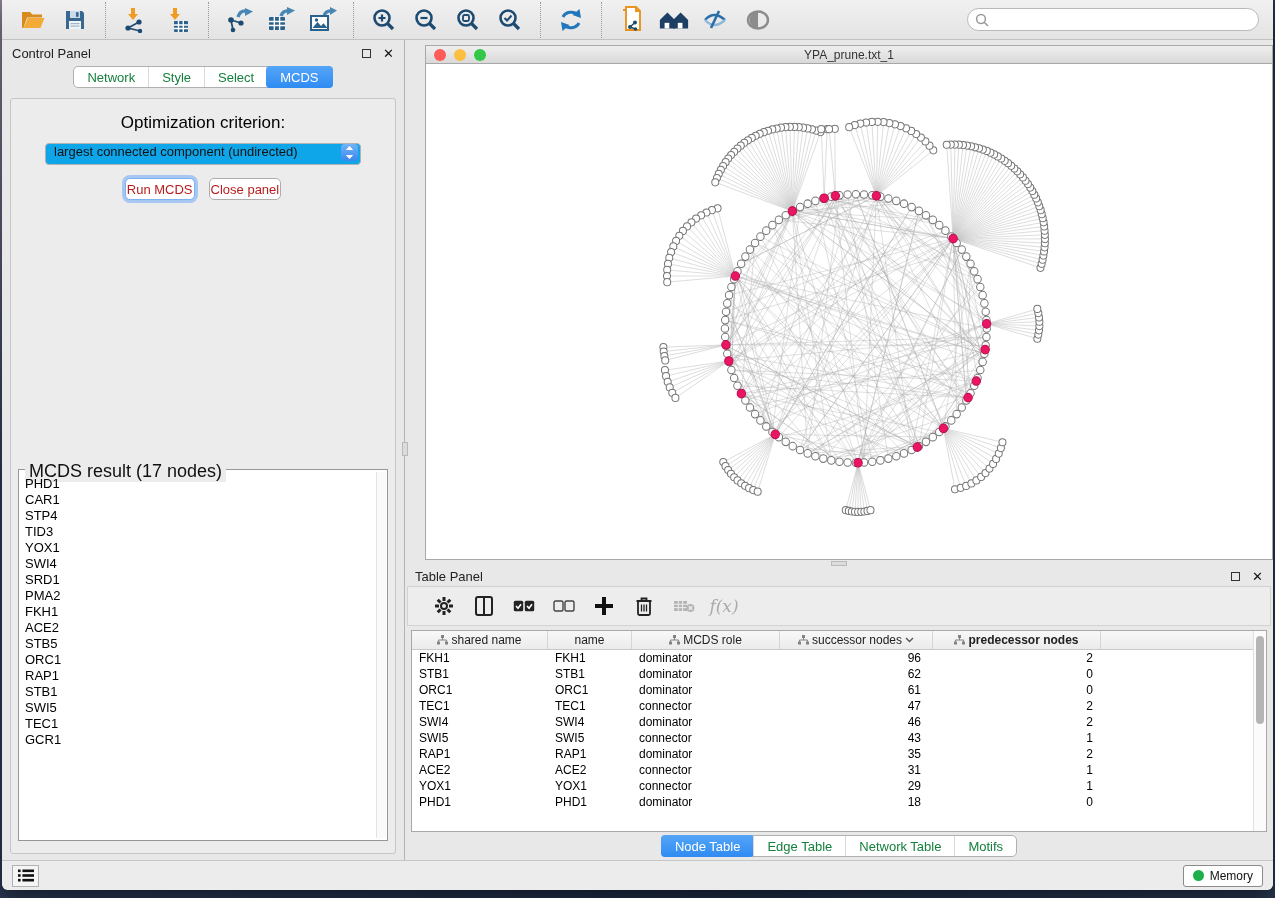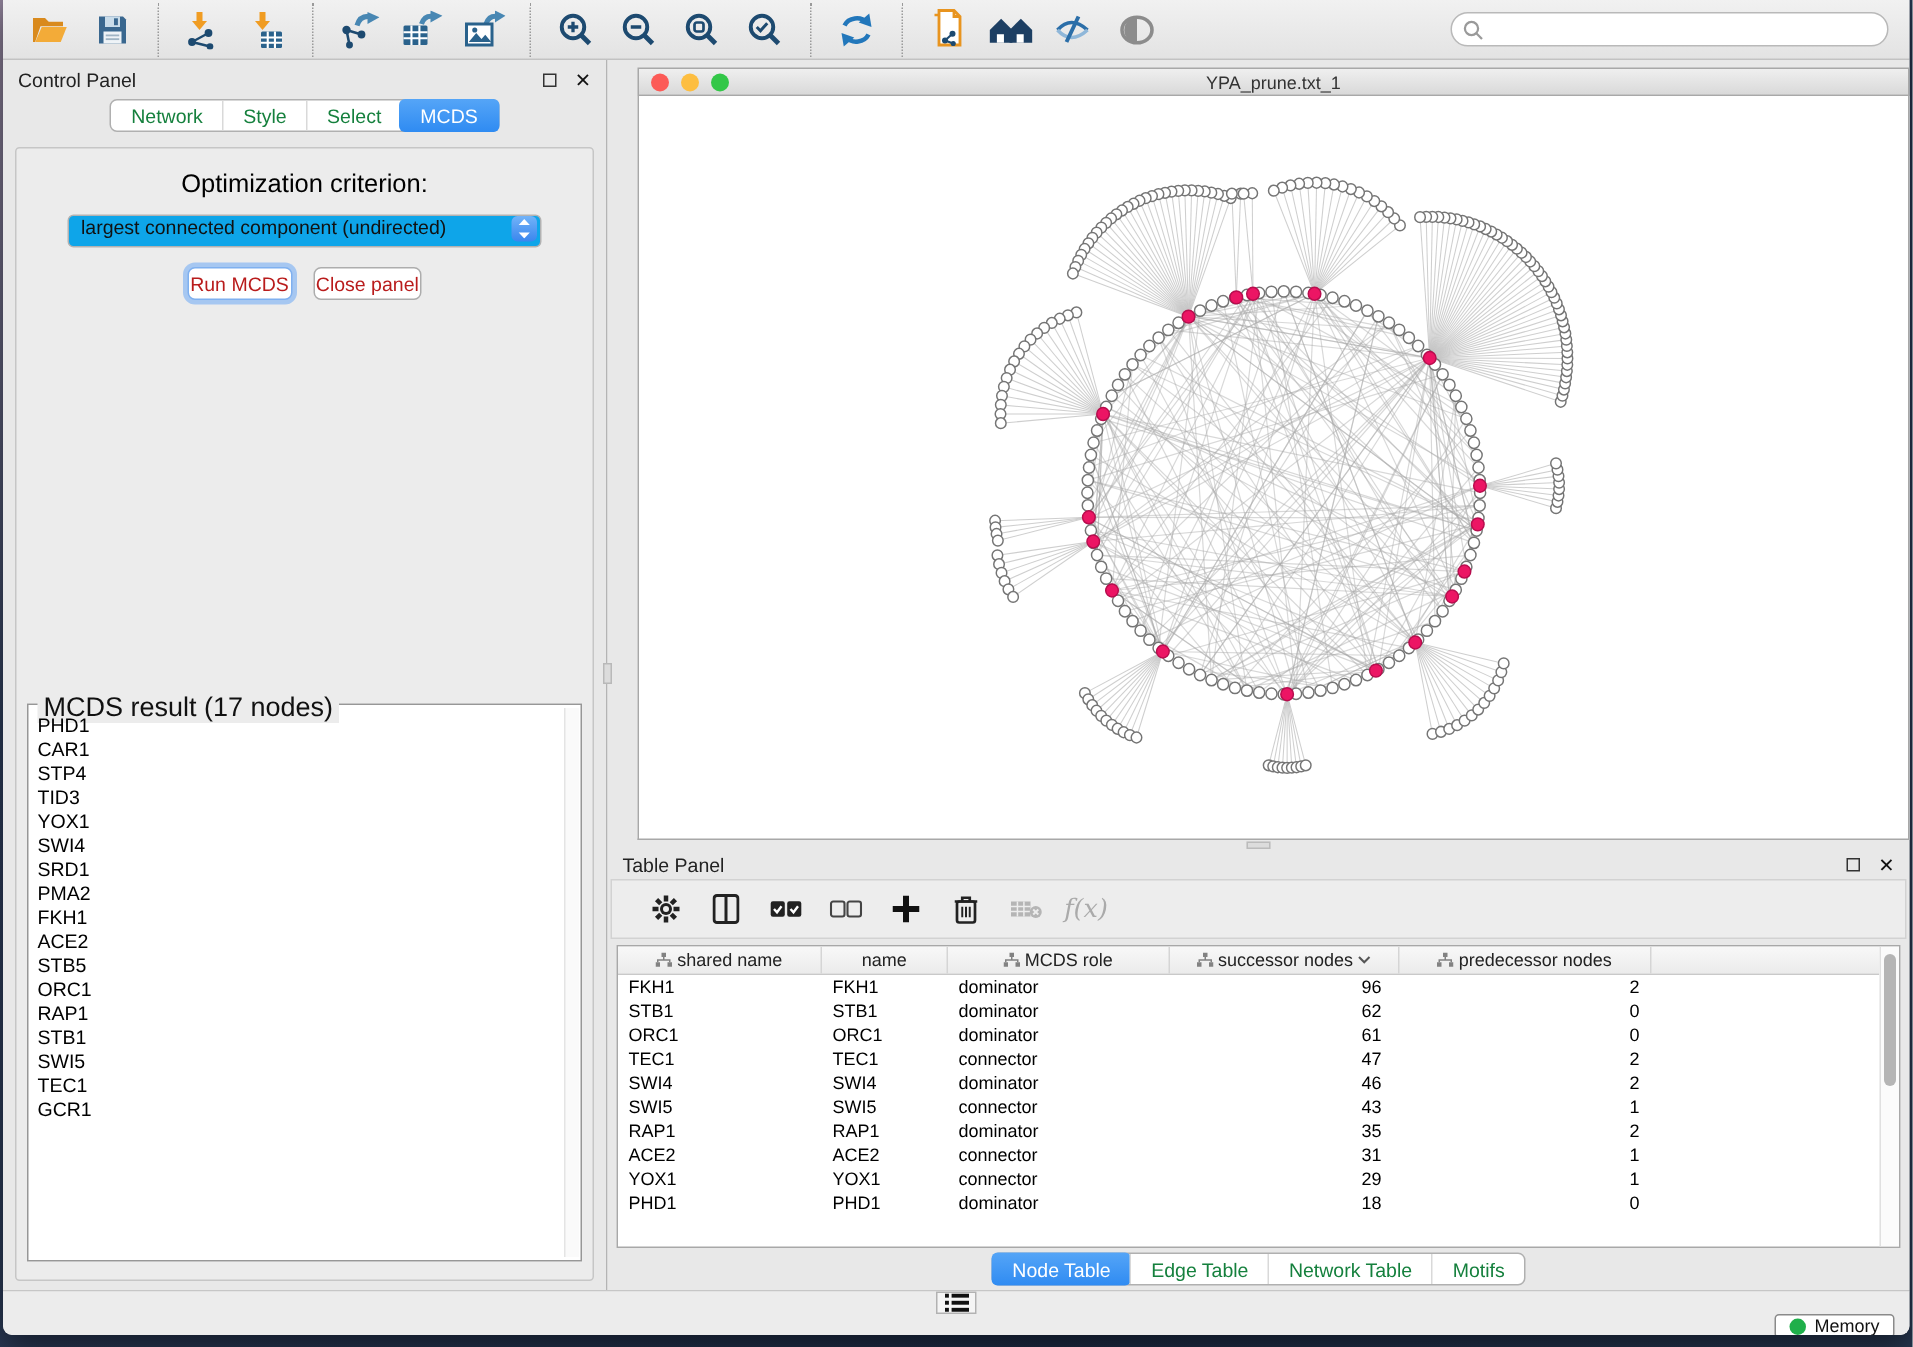--- a/index.html
+++ b/index.html
@@ -58,34 +58,34 @@
 
   
   .tpanel { flex:1; display:flex; flex-direction:column; overflow:hidden; }
   .tp-toolbar { margin:0 2px; height:40px; background:#ededed; border:1px solid #d2d2d2; display:flex; align-items:center; padding:0 16px; gap:0; flex:none; }
   .ttool { width:40px; height:30px; display:flex; align-items:center; justify-content:center; }
   .fx { font-family:"DejaVu Serif",serif; font-style:italic; font-size:17px; color:#aaa; }
   .table-wrap { margin:4px 6px 0 6px; flex:1; background:#fff; border:1px solid #a8a8a8; display:flex; overflow:hidden; }
   .tbl { flex:1; display:flex; flex-direction:column; overflow:hidden; }
   .thead { height:19px; background:linear-gradient(#f8f8f8,#ebebeb); border-bottom:1px solid #c9c9c9; display:flex; flex:none; }
   .th { display:flex; align-items:center; justify-content:center; gap:3px; border-right:1px solid #d5d5d5; font-size:12px; color:#222; }
-  .th:nth-child(1){width:136px;} .th:nth-child(2){width:84px;} .th:nth-child(3){width:148px;} .th:nth-child(4){width:153px;} .th:nth-child(5){width:168px;}
+  .th:nth-child(1){width:136px;} .th:nth-child(2){width:84px;} .th:nth-child(3){width:148px;} .th:nth-child(4){width:153px;} .th:nth-child(5){width:168px;font-weight:bold;}
   .th.filler { flex:1; border-right:none; }
   .tbody { flex:1; overflow:hidden; }
   .tr { height:16px; display:flex; align-items:center; font-size:12px; color:#000; }
   .td { padding-left:7px; overflow:hidden; white-space:nowrap; }
   .td:nth-child(1){width:136px;} .td:nth-child(2){width:84px;} .td:nth-child(3){width:148px;}
   .td:nth-child(4){width:153px; text-align:right; padding-right:12px;}
   .td:nth-child(5){width:168px; text-align:right; padding-right:8px;}
   .vscroll { width:13px; border-left:1px solid #e0e0e0; background:#fbfbfb; position:relative; flex:none; }
   .vthumb { position:absolute; top:5px; left:2px; width:8px; height:88px; background:#b5b5b5; border-radius:4px; }
   .tp-tabs { height:28px; display:flex; justify-content:center; align-items:center; flex:none; }
 
   
-  .statusbar { position:absolute; left:0; right:0; bottom:0; height:30px; background:#ececec; border-top:1px solid #c6c6c6; border-radius:0 0 6px 6px; display:flex; align-items:center; padding:0 10px;flex-direction:column; }
+  .statusbar { position:absolute; left:0; right:0; bottom:0; height:30px; background:#ececec; border-top:1px solid #c6c6c6; border-radius:0 0 6px 6px; display:flex; align-items:center; padding:0 10px; }
   .list-btn { width:27px; height:22px; background:#f5f5f5; border:1px solid #b2b2b2; display:flex; align-items:center; justify-content:center; }
   .mem-btn { margin-left:auto; height:22px; border:1px solid #8a8a8a; border-radius:3px; background:#fff; display:flex; align-items:center; gap:6px; padding:0 9px; font-size:12px; color:#111; }
   .mem-dot { width:11px; height:11px; border-radius:50%; }
 </style>
 </head>
 <body>
 
 <div class="app">
 
   <div class="toolbar">

